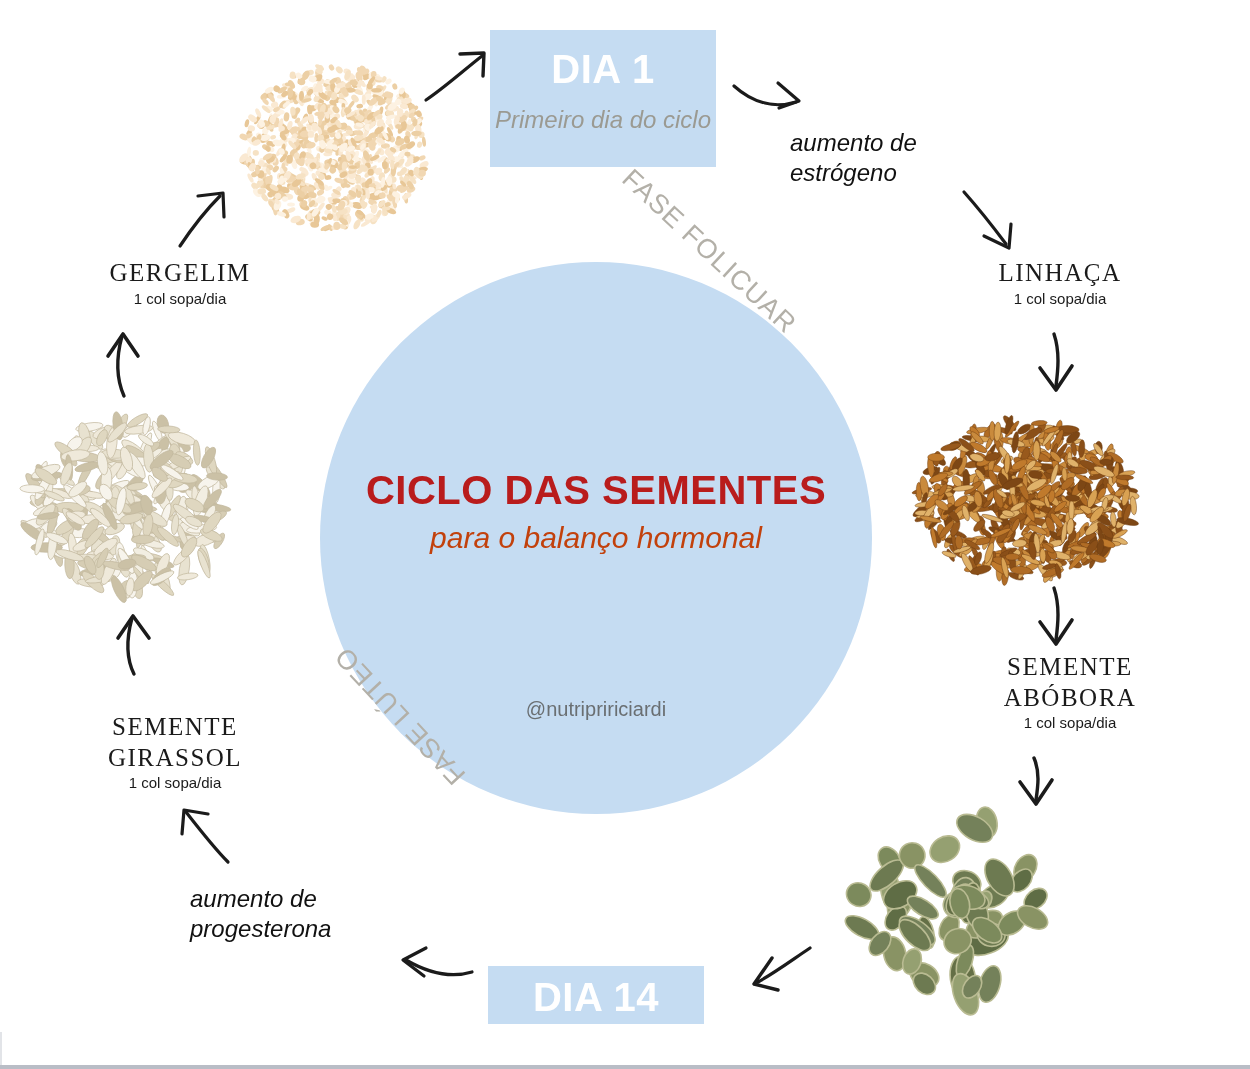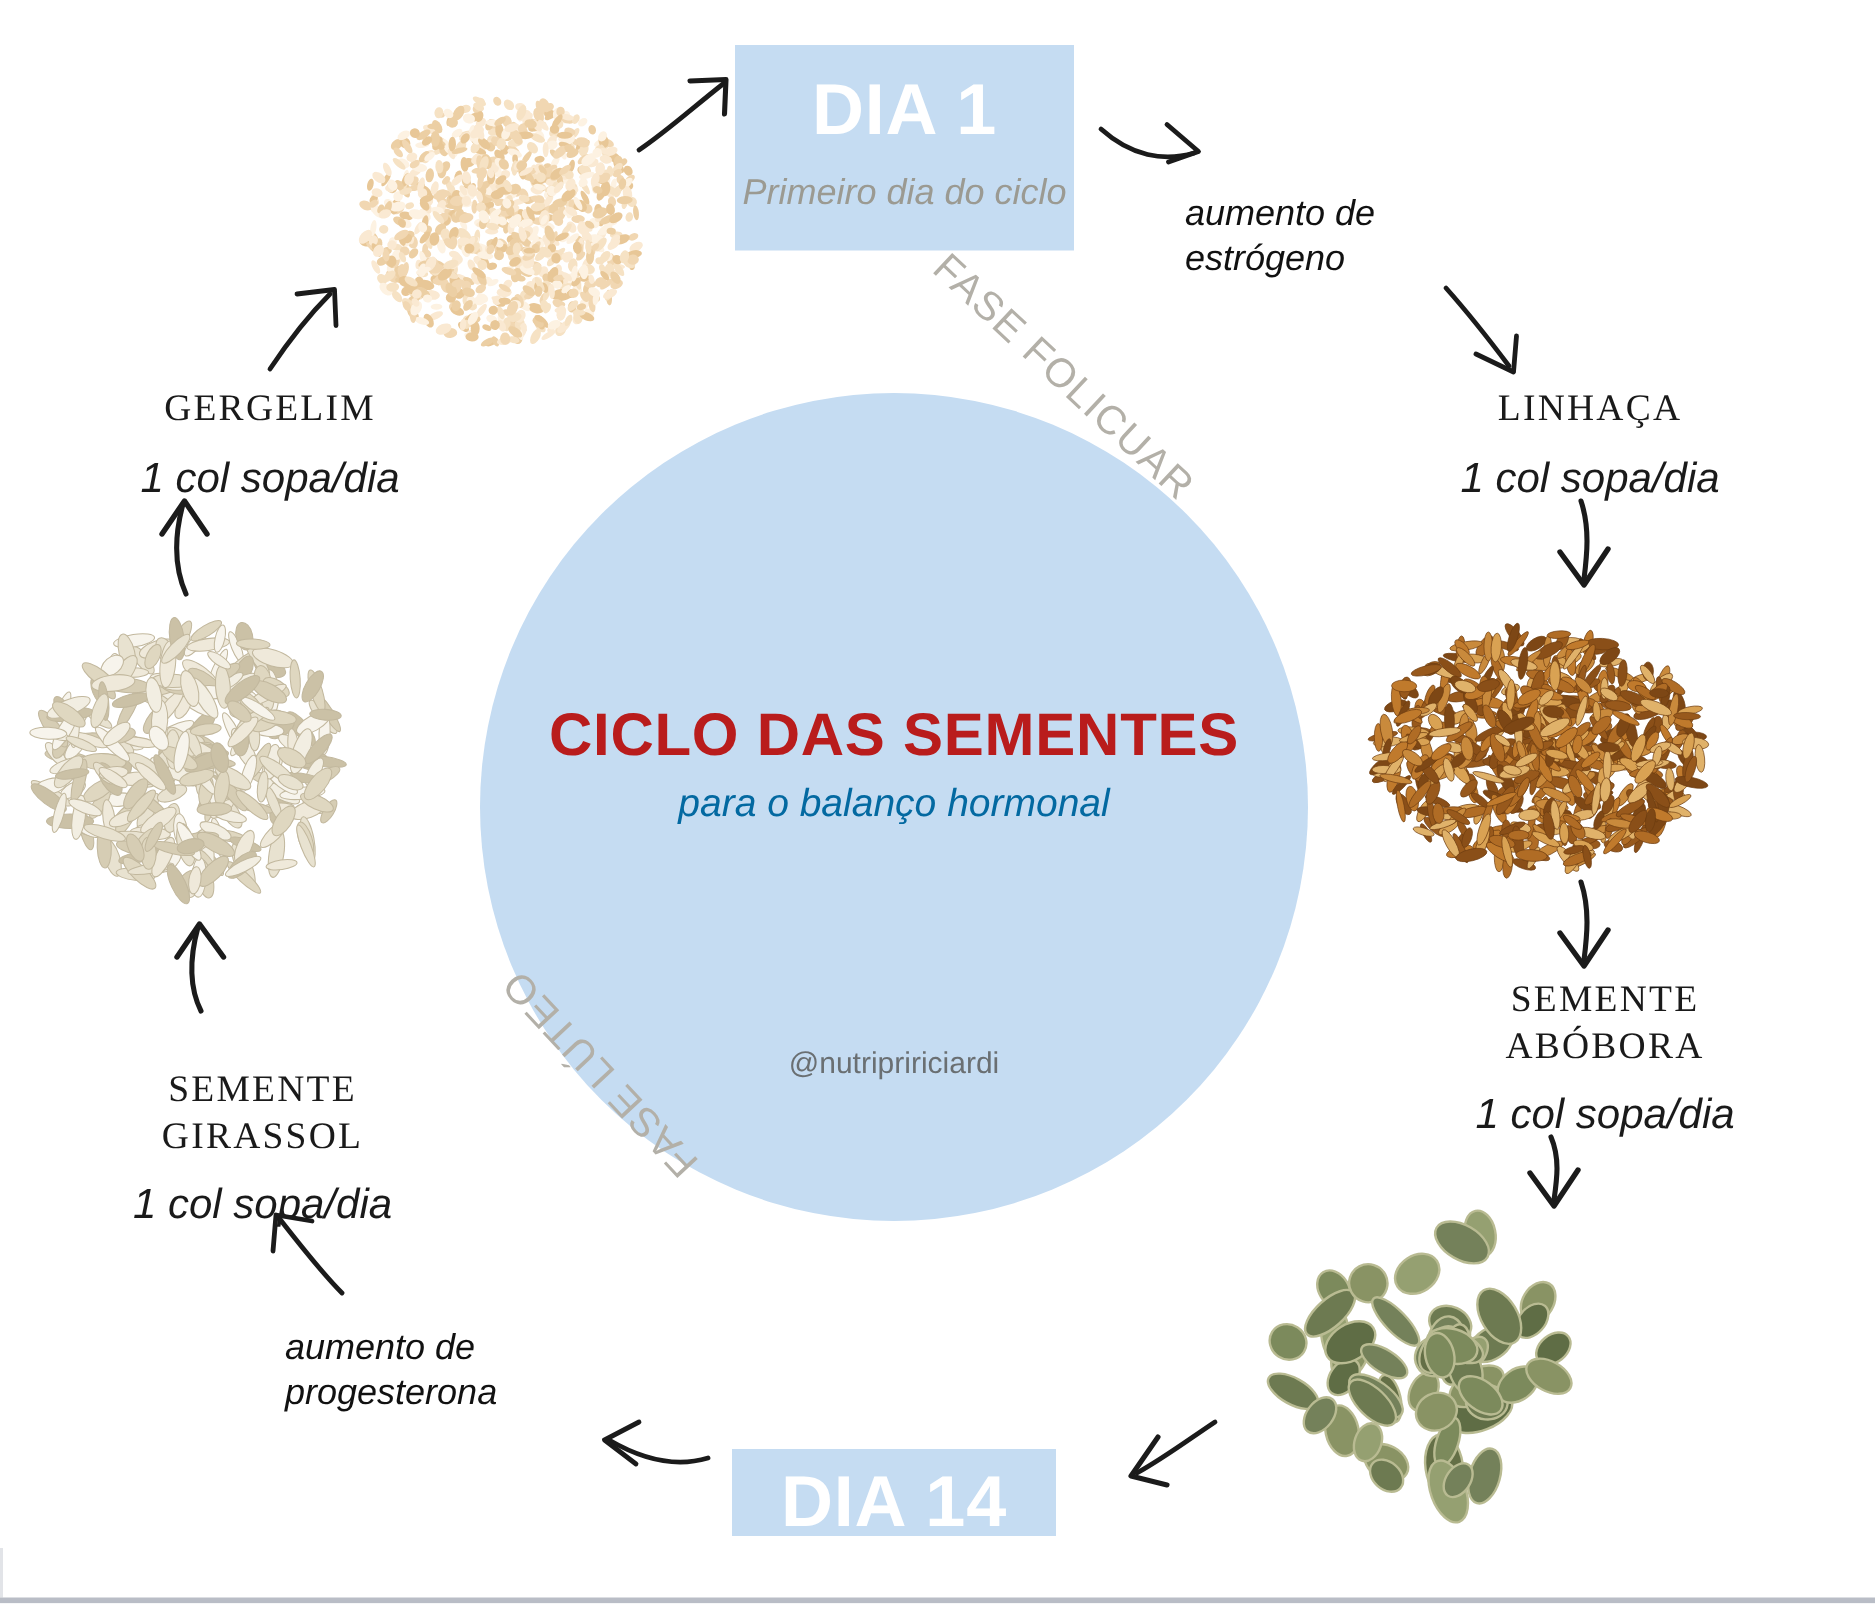--- a/index.html
+++ b/index.html
@@ -39,23 +39,23 @@
     color: #b91c1c;
     letter-spacing: 0.5px;
     line-height: 1.1;
   }
   .circle-sub {
     position: absolute;
     left: 320px;
     top: 521px;
     width: 552px;
     text-align: center;
-    font-size: 26px;
+    font-size: 30px;
     font-style: italic;
-    color: #0369a1;
+    color: #c2410c;
     line-height: 1.1;
   }
   .circle-handle {
     position: absolute;
     left: 320px;
     top: 698px;
     width: 552px;
     text-align: center;
     font-size: 20px;
     color: #6a6f72;
@@ -79,21 +79,21 @@
   }
 
   
   .day-box {
     position: absolute;
     background: #c5dcf2;
     text-align: center;
     color: #ffffff;
   }
   .day-box .day-title {
-    font-size: 48px;
+    font-size: 40px;
     font-weight: bold;
     letter-spacing: 0.5px;
     line-height: 1.15;
   }
   .day-box .day-sub {
     font-size: 24px;
     font-style: italic;
     color: #9b9a92;
     line-height: 1.22;
     margin-top: 13px;
@@ -122,24 +122,23 @@
     color: #1a1a1a;
   }
   .seed-label .seed-name {
     font-family: "Liberation Serif", serif;
     font-size: 25px;
     letter-spacing: 1.5px;
     line-height: 1.22;
     white-space: pre-line;
   }
   .seed-label .seed-dose {
-    font-size: 28px;
-    font-style: italic;
+    font-size: 15px;
     line-height: 1.22;
-    margin-top: 13px;
+    margin-top: 1px;
   }
 
   
   .hormone-note {
     position: absolute;
     font-size: 24px;
     font-style: italic;
     color: #111111;
     line-height: 1.25;
     white-space: pre-line;

